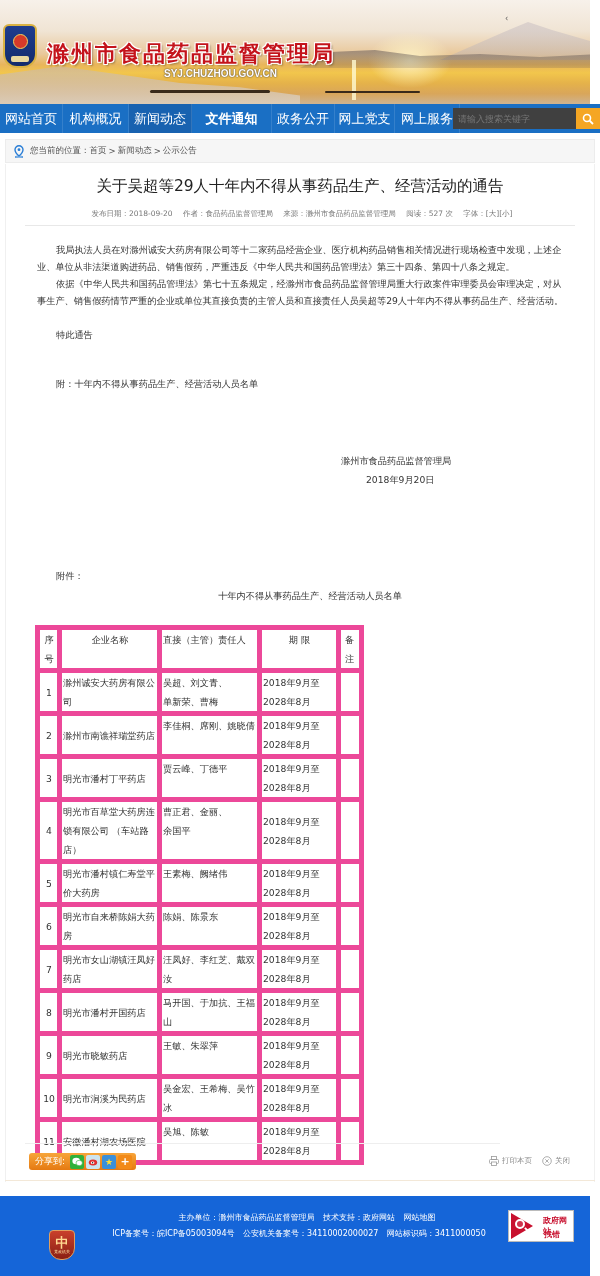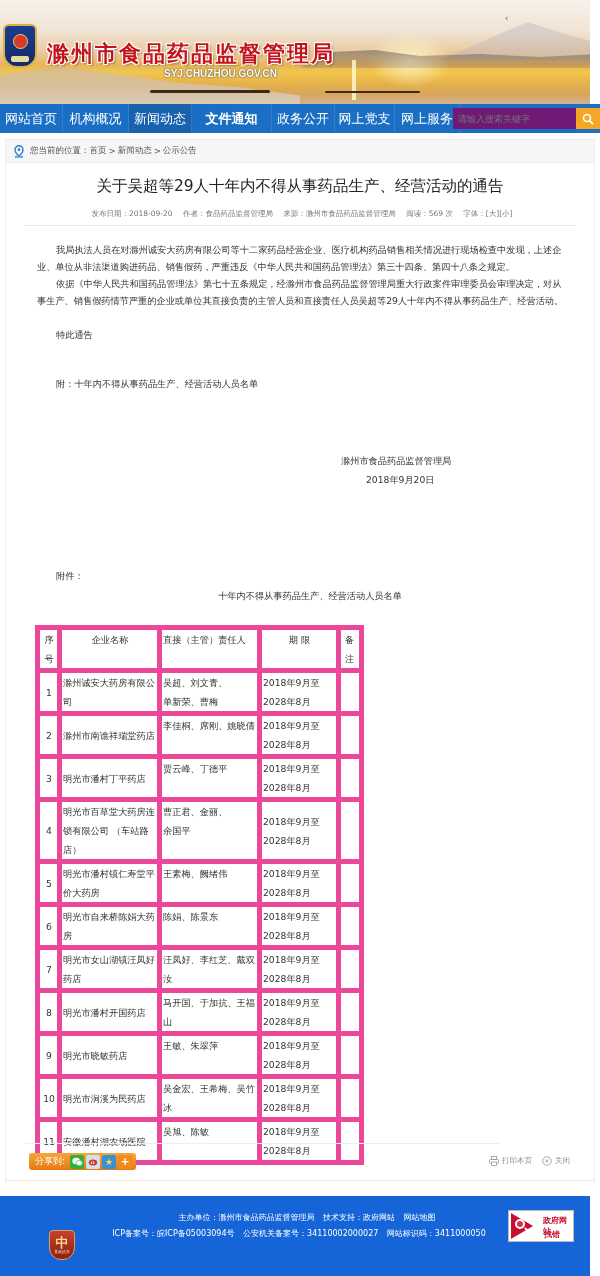--- a/index.html
+++ b/index.html
@@ -39,21 +39,21 @@
   .banner .title2 { top: 39px; font-size: 22px; letter-spacing: 2px; }
   .banner .url { position: absolute; left: 124px; top: 68px; font-size: 10px; color: #fff; font-weight: bold; letter-spacing: 0; text-shadow: 0 0 2px #5a4a3a, 0 0 1px #5a4a3a; font-family: "Liberation Sans", sans-serif; padding-left: 40px; }
   .banner .bird { position: absolute; left: 505px; top: 14px; font-size: 8px; color: #555; }
 
   
   .nav { position: absolute; left: 0; top: 104px; width: 600px; height: 29px; background: #1a6fc4; display: flex; align-items: center; }
   .nav .item { height: 29px; line-height: 29px; color: #fff; font-size: 13px; text-align: center; border-right: 1px solid rgba(255,255,255,0.12); }
   .nav .item.active { background: #1862b0; }
   .nav .w1 { width: 63px; } .nav .w2 { width: 66px; } .nav .w3 { width: 63px; } .nav .w4 { width: 80px; font-weight: bold; }
   .nav .w5 { width: 63px; } .nav .w6 { width: 60px; } .nav .w7 { width: 65px; }
-  .nav .search { position: absolute; left: 453px; top: 4px; width: 123px; height: 21px; background: #701a75; border: none; font-size: 9px; color: #999; padding-left: 5px; font-family: "DejaVu Sans", sans-serif; }
+  .nav .search { position: absolute; left: 453px; top: 4px; width: 123px; height: 21px; background: #404040; border: none; font-size: 9px; color: #999; padding-left: 5px; font-family: "DejaVu Sans", sans-serif; }
   .nav .search-btn { position: absolute; left: 576px; top: 4px; width: 24px; height: 21px; background: #f5a623; display: flex; align-items: center; justify-content: center; }
 
   
   .crumb { position: absolute; left: 5px; top: 139px; width: 590px; height: 24px; background: #f6f6f6; border: 1px solid #ececec; display: flex; align-items: center; padding-left: 8px; font-size: 8.5px; color: #555; }
   .crumb .pin { margin-right: 6px; display: inline-flex; }
 
   
   .article-wrap { position: absolute; left: 5px; top: 164px; width: 590px; height: 1018px; background: #fff; border-left: 1px solid #f0f0f0; border-right: 1px solid #f0f0f0; }
   .art-title { position: absolute; left: 0; top: 176px; width: 600px; text-align: center; font-size: 15.5px; color: #222; }
   .art-meta { position: absolute; left: 0; top: 209px; width: 600px; text-align: center; font-size: 7.5px; color: #777; white-space: nowrap; }
@@ -176,21 +176,21 @@
   <span>公示公告</span>
 </div>
 
 <div class="article-wrap"></div>
 
 <div class="art-title">关于吴超等29人十年内不得从事药品生产、经营活动的通告</div>
 <div class="art-meta">
   <span>发布日期：2018-09-20</span>
   <span>作者：食品药品监督管理局</span>
   <span>来源：滁州市食品药品监督管理局</span>
-  <span>阅读：569 次</span>
+  <span>阅读：527 次</span>
   <span style="margin-right:0">字体：</span><span style="margin:0">[大]</span><span style="margin:0">[小]</span>
 </div>
 <div class="hr-line"></div>
 
 <div class="para p1">我局执法人员在对滁州诚安大药房有限公司等十二家药品经营企业、医疗机构药品销售相关情况进行现场检查中发现，上述企业、单位从非法渠道购进药品、销售假药，严重违反《中华人民共和国药品管理法》第三十四条、第四十八条之规定。</div>
 <div class="para p2">依据《中华人民共和国药品管理法》第七十五条规定，经滁州市食品药品监督管理局重大行政案件审理委员会审理决定，对从事生产、销售假药情节严重的企业或单位其直接负责的主管人员和直接责任人员吴超等29人十年内不得从事药品生产、经营活动。</div>
 <div class="para single p3">特此通告</div>
 <div class="para single p4">附：十年内不得从事药品生产、经营活动人员名单</div>
 
 <div class="sign-org">滁州市食品药品监督管理局</div>

